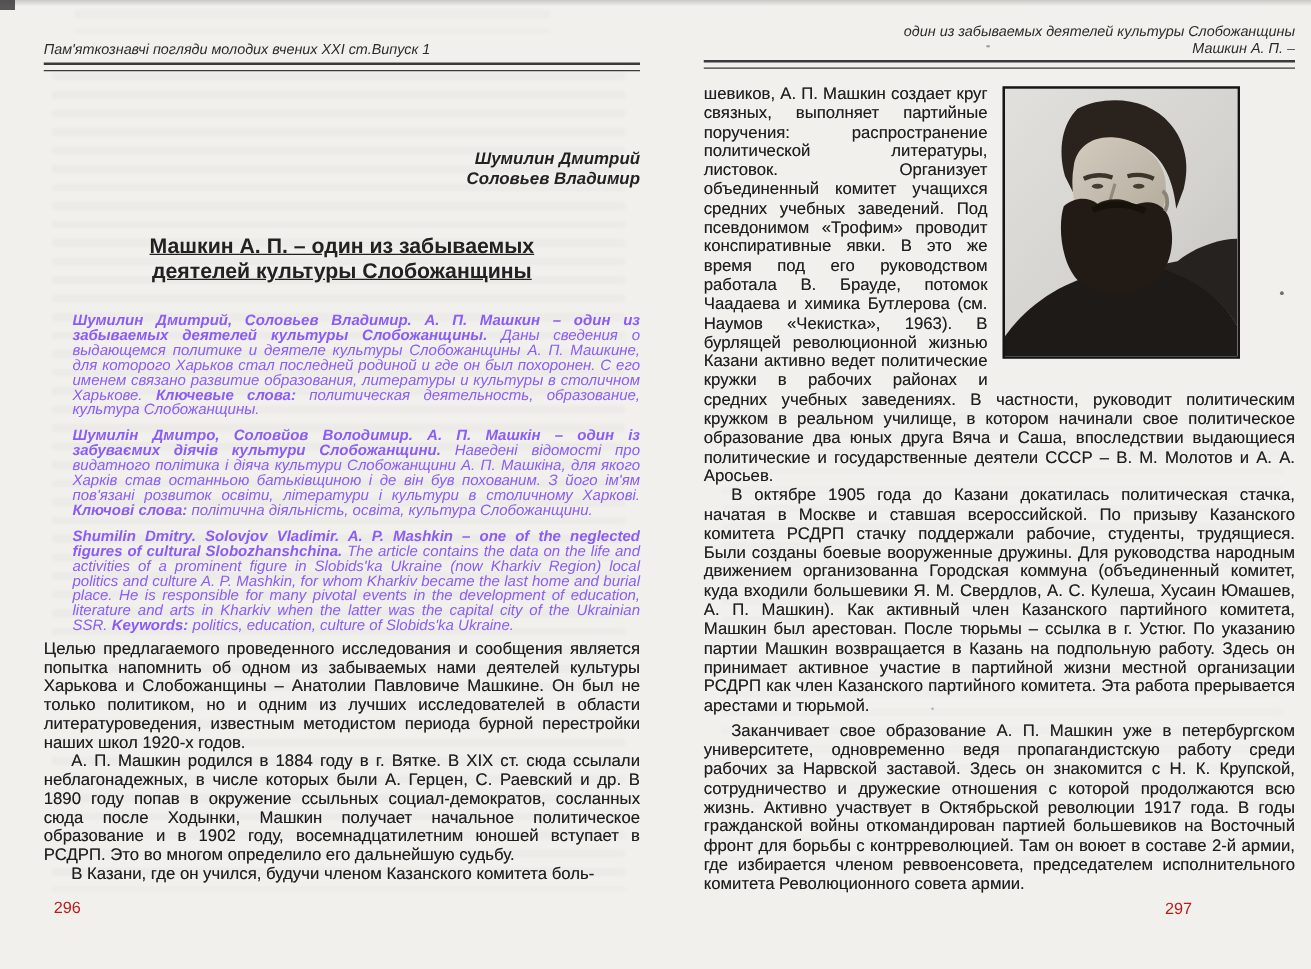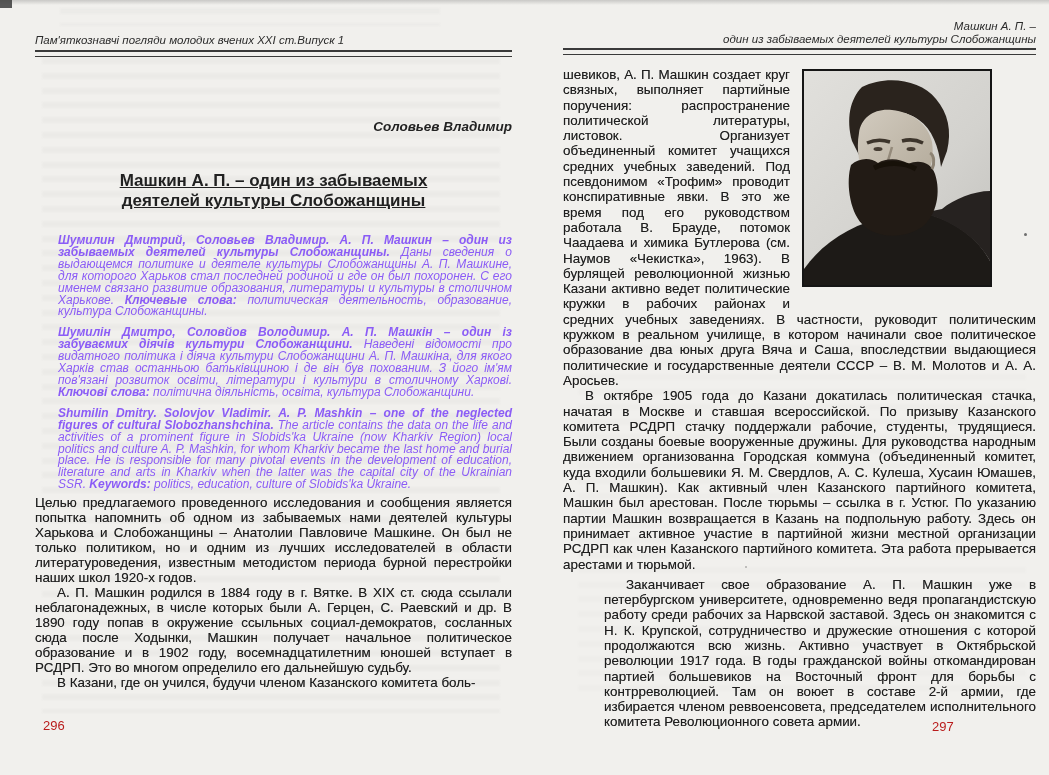--- a/index.html
+++ b/index.html
@@ -28,21 +28,21 @@
     text-align:justify;color:#8b5cf6;}
   .abstract + .abstract{margin-top:9px;}
   .abstract b{font-weight:bold;}
 
   
   .body-p{margin:0;font-size:13.4px;line-height:15px;text-align:justify;
     text-shadow:0 0 .4px rgba(30,30,30,.55);}
   .page-right .body-p{line-height:15.3px;}
   .indent{text-indent:22px;}
   .first-body{margin-top:4px;}
-  .extra-gap{margin-top:5px;margin-left:41px;}
+  .extra-gap{margin-top:5px;}
   .body-right{margin-top:12px;}
 
   
   .photo{float:right;width:186px;height:214px;margin:2px 44px 16px 12px;
     border:2px solid #151515;background:#d8d7d3;padding:0;display:block;}
   .photo svg{display:block;}
 
   
   .pagenum{position:absolute;font-size:13px;color:#b91c1c;}
   .pagenum-left{left:43px;top:718px;}
@@ -83,20 +83,21 @@
   <div class="speck s5"></div>
 
   <section class="page page-left">
     <header class="running">
       <span>Пам'яткознавчі погляди молодих вчених XXI ст.</span>
       <span>Випуск 1</span>
     </header>
     <div class="rule"></div>
 
     <div class="authors">
+      <div>Шумилин Дмитрий</div>
       <div>Соловьев Владимир</div>
     </div>
 
     <h1 class="title">
       <span>Машкин А. П. – один из забываемых</span><br>
       <span>деятелей культуры Слобожанщины</span>
     </h1>
 
     <p class="abstract"><b>Шумилин Дмитрий, Соловьев Владимир. А. П. Машкин – один из забываемых деятелей культуры Слобожанщины.</b><span> Даны сведения о выдающемся политике и деятеле культуры Слобожанщины А. П. Машкине, для которого Харьков стал последней родиной и где он был похоронен. С его именем связано развитие образования, литературы и культуры в столичном Харькове. </span><b>Ключевые слова:</b><span> политическая деятельность, образование, культура Слобожанщины.</span></p>
 
@@ -105,22 +106,22 @@
     <p class="abstract"><b>Shumilin Dmitry. Solovjov Vladimir. A. P. Mashkin – one of the neglected figures of cultural Slobozhanshchina.</b><span> The article contains the data on the life and activities of a prominent figure in Slobids'ka Ukraine (now Kharkiv Region) local politics and culture A. P. Mashkin, for whom Kharkiv became the last home and burial place. He is responsible for many pivotal events in the development of education, literature and arts in Kharkiv when the latter was the capital city of the Ukrainian SSR. </span><b>Keywords:</b><span> politics, education, culture of Slobids'ka Ukraine.</span></p>
 
     <p class="body-p first-body">Целью предлагаемого проведенного исследования и сообщения является попытка напомнить об одном из забываемых нами деятелей культуры Харькова и Слобожанщины – Анатолии Павловиче Машкине. Он был не только политиком, но и одним из лучших исследователей в области литературоведения, известным методистом периода бурной перестройки наших школ 1920-х годов.</p>
     <p class="body-p indent">А. П. Машкин родился в 1884 году в г. Вятке. В XIX ст. сюда ссылали неблагонадежных, в числе которых были А. Герцен, С. Раевский и др. В 1890 году попав в окружение ссыльных социал-демократов, сосланных сюда после Ходынки, Машкин получает начальное политическое образование и в 1902 году, восемнадцатилетним юношей вступает в РСДРП. Это во многом определило его дальнейшую судьбу.</p>
     <p class="body-p indent">В Казани, где он учился, будучи членом Казанского комитета боль-</p>
   </section>
   <div class="pagenum pagenum-left">296</div>
 
   <section class="page page-right">
     <div class="running-right">
+      <div>один из забываемых деятелей культуры Слобожанщины</div>
       <div>Машкин А. П. –</div>
-      <div>один из забываемых деятелей культуры Слобожанщины</div>
     </div>
     <div class="rule"></div>
 
     <div class="body-right">
       <figure class="photo">
         <svg width="186" height="214" viewBox="0 0 186 214">
           <defs>
             <linearGradient id="bgGrad" x1="0" y1="0" x2="1" y2="1">
               <stop offset="0" stop-color="#e1e0dc"></stop>
               <stop offset="0.6" stop-color="#d3d2ce"></stop>

